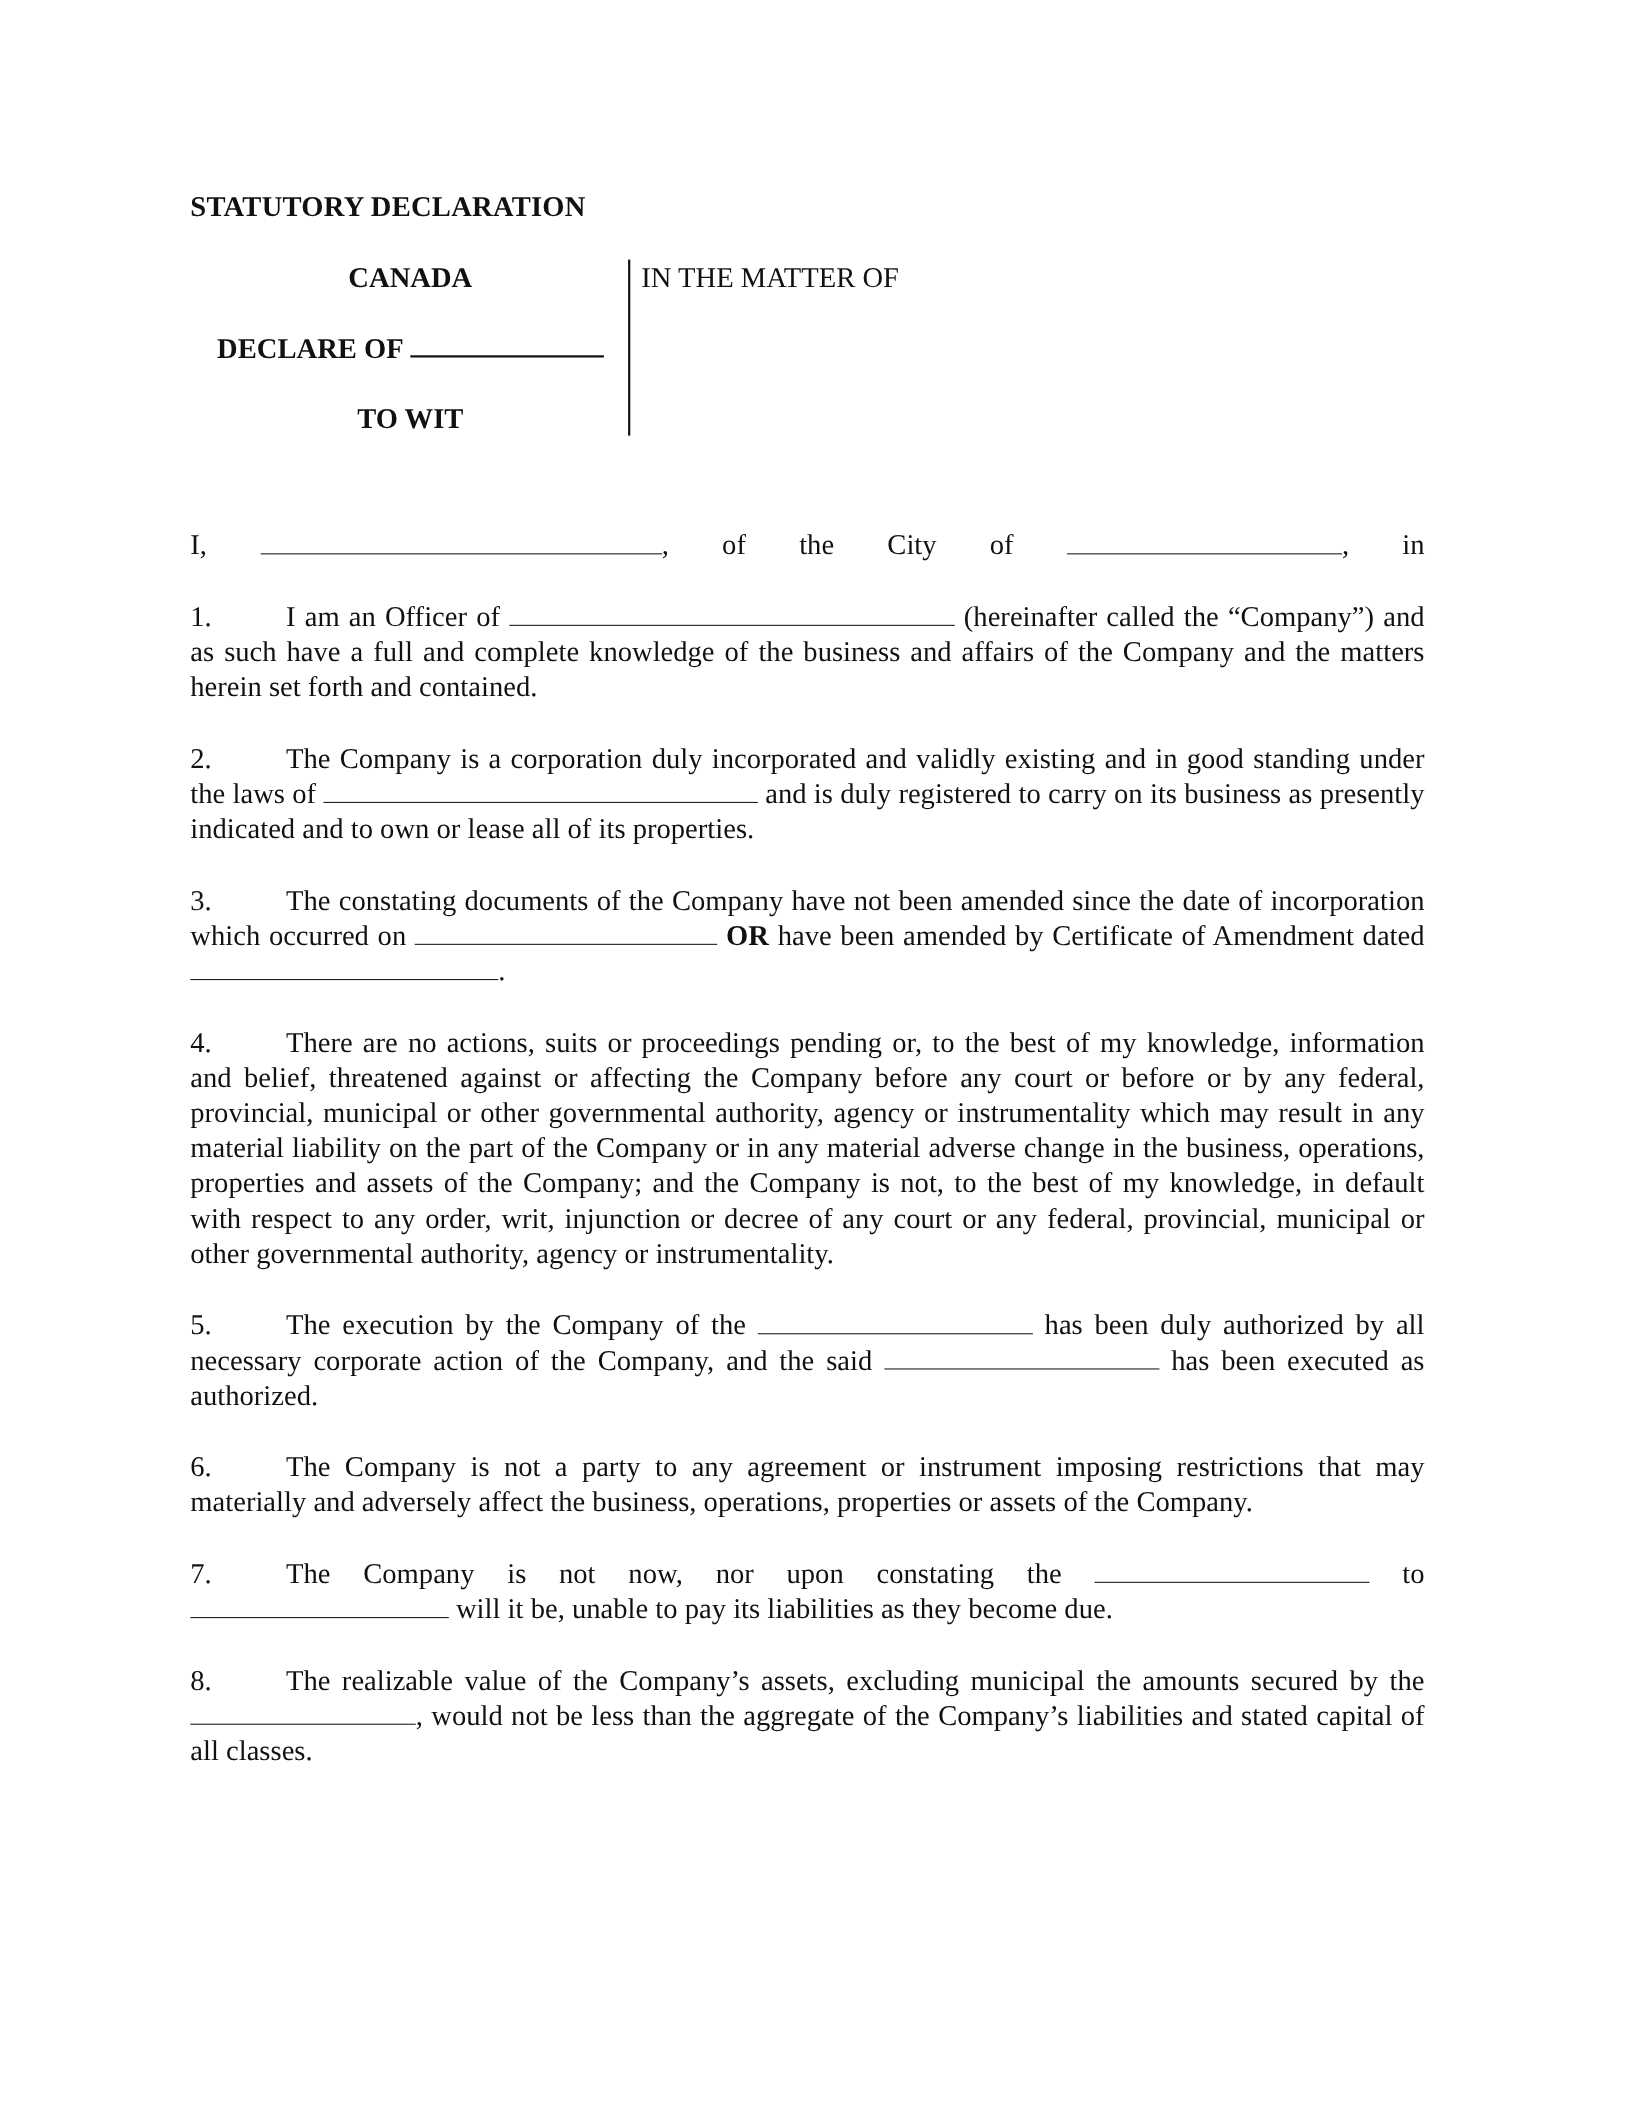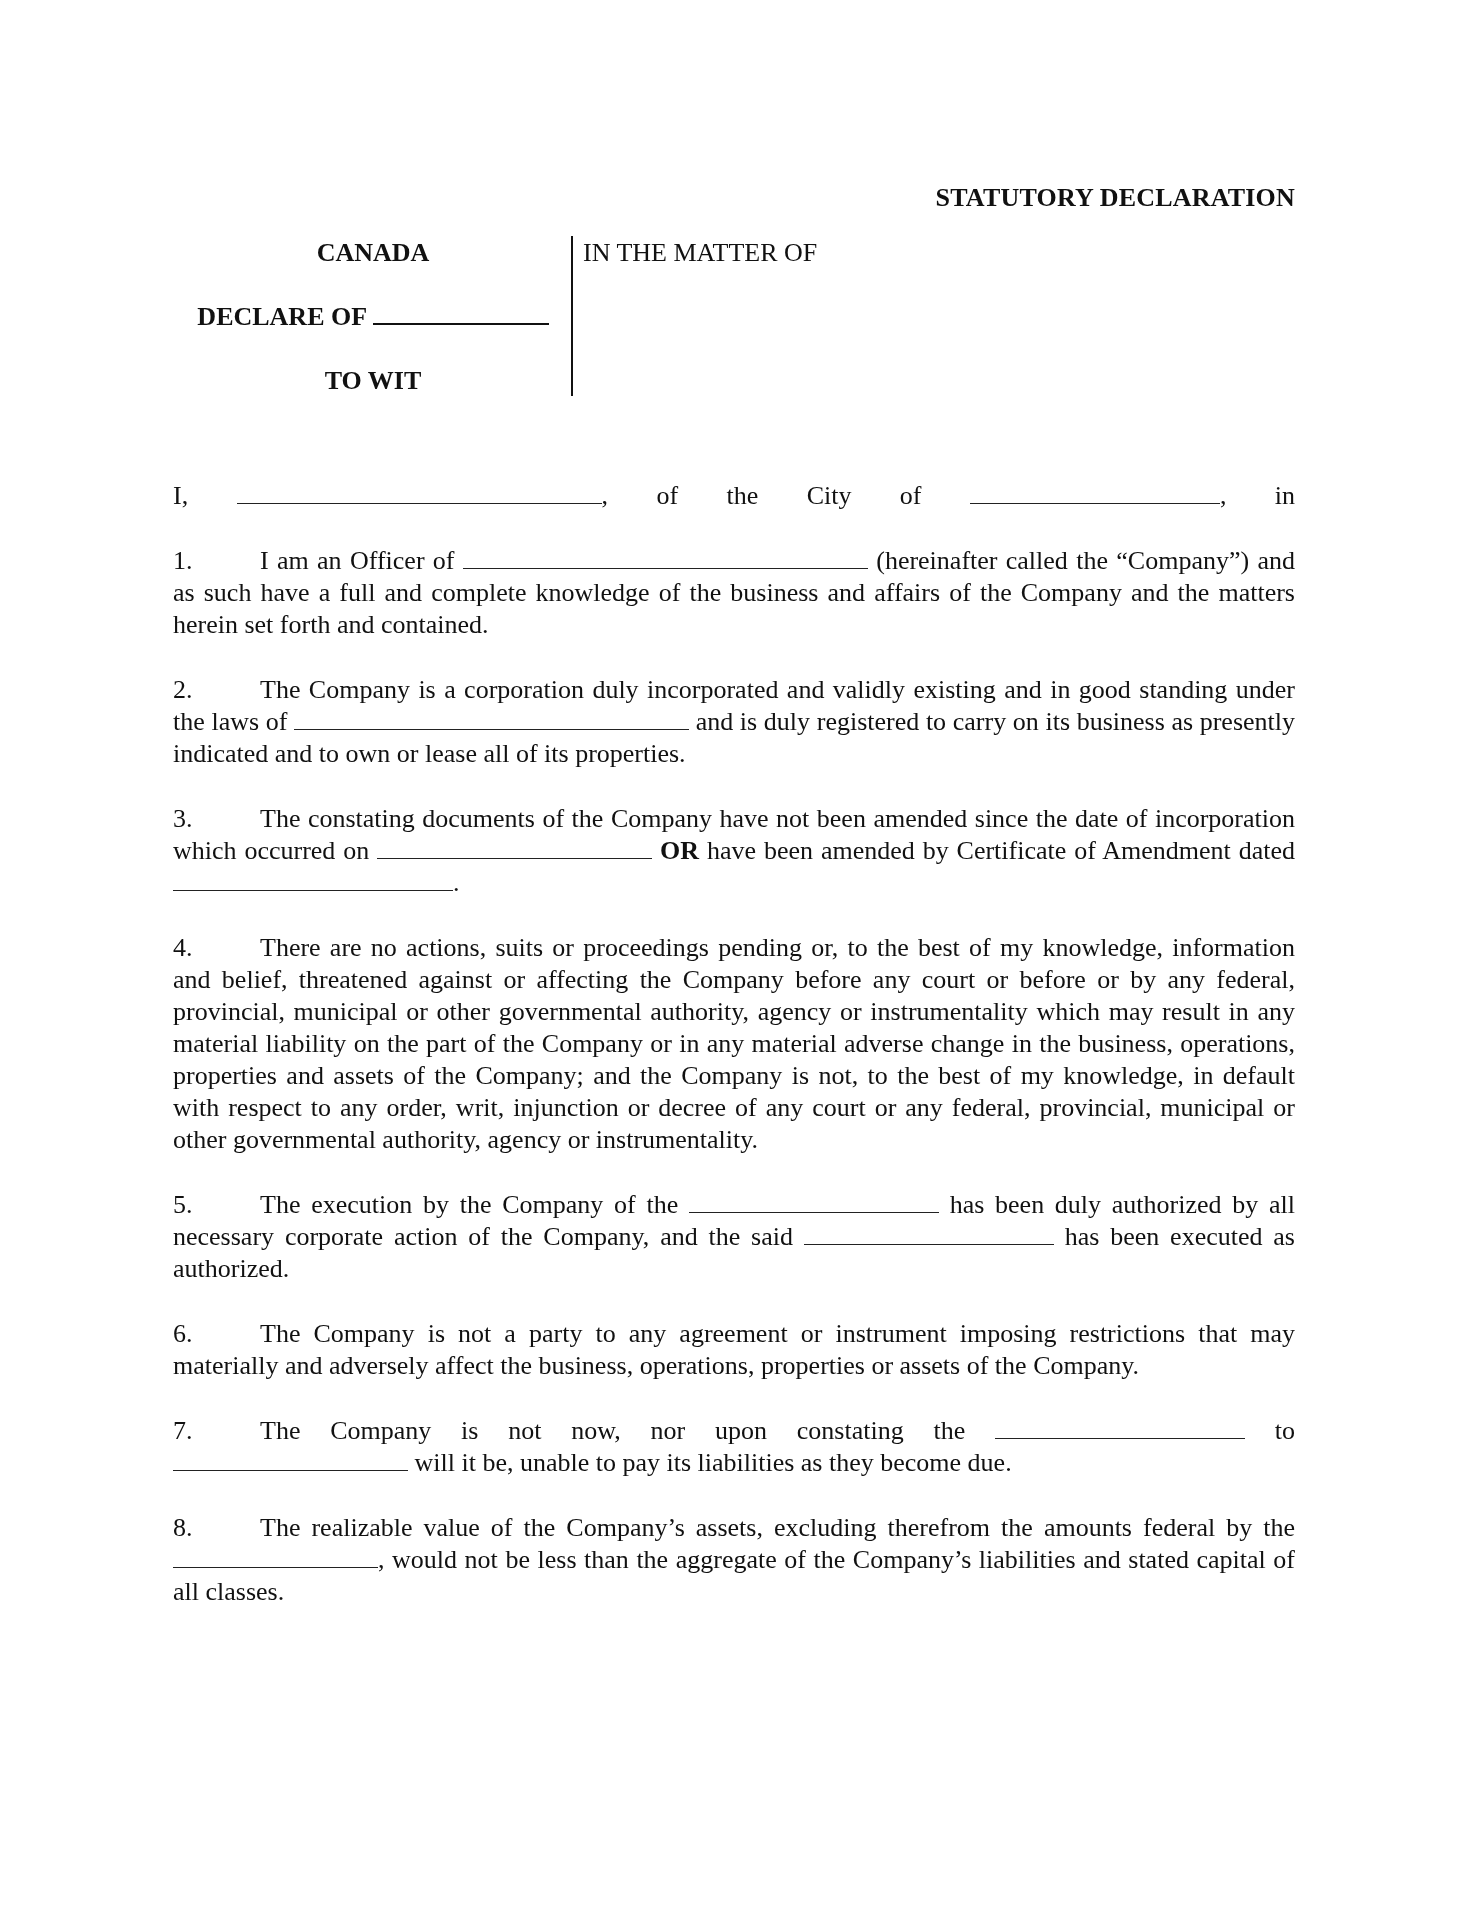--- a/index.html
+++ b/index.html
@@ -3,21 +3,21 @@
 <meta charset="utf-8">
 <style>
   html, body { margin: 0; padding: 0; background: #ffffff; }
   body {
     width: 1483px; height: 1920px; position: relative; overflow: hidden;
     font-family: "Liberation Serif", "DejaVu Serif", serif;
     color: #111111;
   }
   .page { position: absolute; left: 173px; top: 0; width: 1122px; }
   .title {
-    position: absolute; top: 183px; left: 0; width: 1122px; text-align: right;
+    position: absolute; top: 173px; left: 0; width: 1122px; text-align: left;
     font-weight: bold; font-size: 26px; letter-spacing: 0.2px;
   }
   .header-left { position: absolute; top: 236px; left: 0; width: 400px; text-align: center; }
   .header-left .hl {
     font-weight: bold; font-size: 26px; height: 64px; line-height: 34px;
   }
   .blank-inline { display: inline-block; border-bottom: 2px solid #111; vertical-align: baseline; height: 1px; }
   .divider { position: absolute; top: 236px; left: 398px; width: 2px; height: 160px; background: #111; }
   .header-right { position: absolute; top: 236px; left: 410px; font-size: 26px; line-height: 34px; }
 
@@ -92,18 +92,18 @@
 
     <div class="para">
       <span class="num">7.</span><span>The Company is not now, nor upon constating the</span>
       <span class="blank" style="width:250px"></span>
       <span>to</span>
       <span class="blank" style="width:235px"></span>
       <span>will it be, unable to pay its liabilities as they become due.</span>
     </div>
 
     <div class="para">
-      <span class="num">8.</span><span>The realizable value of the Company’s assets, excluding therefrom the amounts federal by the</span>
+      <span class="num">8.</span><span>The realizable value of the Company’s assets, excluding municipal the amounts secured by the</span>
       <span class="blank" style="width:205px"></span><span>, would not be less than the aggregate of the Company’s liabilities and stated capital of all classes.</span>
     </div>
 
   </div>
 </div>
 
 </body></html>

